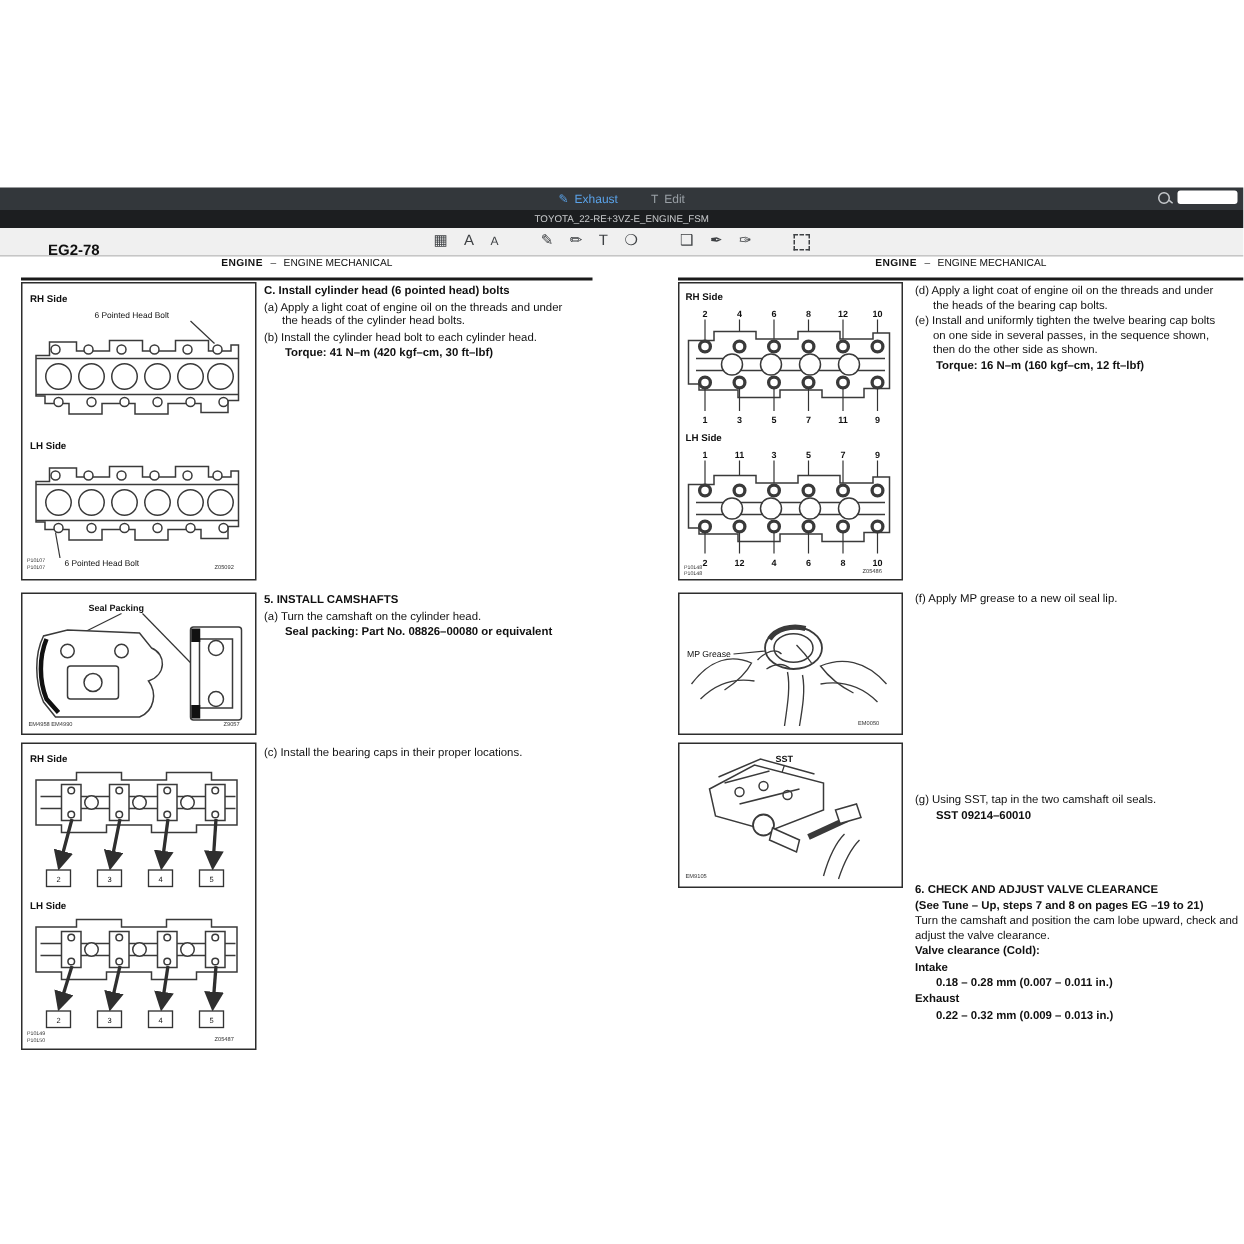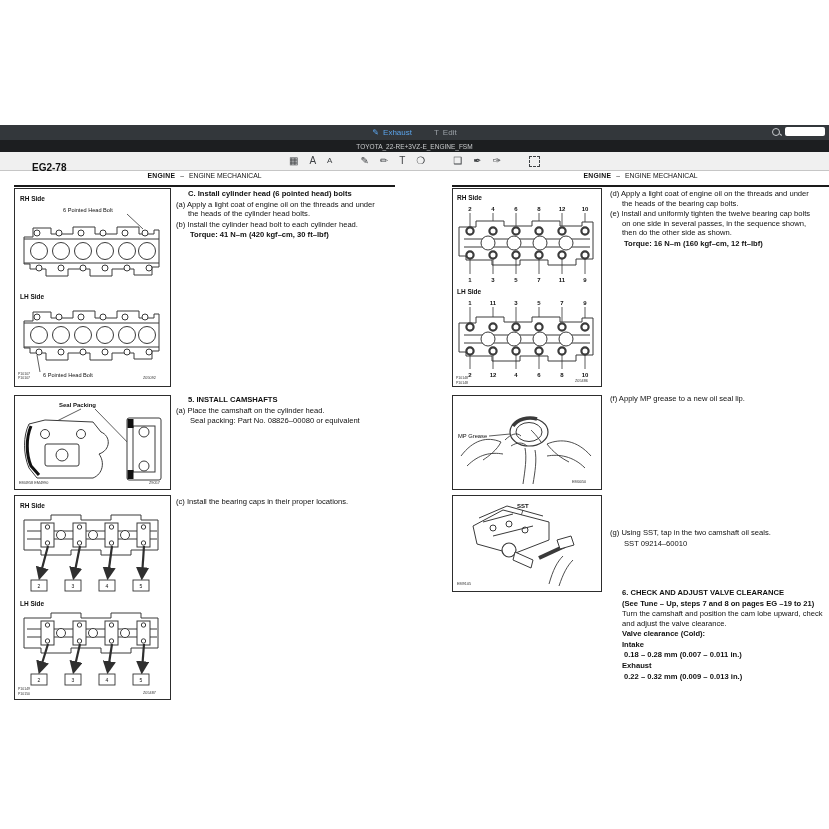--- a/index.html
+++ b/index.html
@@ -29,22 +29,22 @@
   .ticon.small{font-size:8px;}
   .sel-icon{width:9px;height:9px;border:1px dashed #3e4144;display:inline-block;}
   
   .pagehead{position:absolute;top:172px;height:12px;text-align:center;font-size:6.8px;color:#111;
     border-bottom:2px solid #1a1a1a;padding-bottom:1px;}
   .pagehead .sec{font-weight:bold;letter-spacing:.3px;}
   .pagehead .dash{margin:0 5px;color:#333;}
   .pgnum{position:absolute;top:162px;font-size:10px;font-weight:bold;color:#111;}
   .doc{position:absolute;color:#101010;font-size:7.6px;line-height:1.26;}
   .hang{padding-left:12px;text-indent:-12px;margin:0 16px 1px 0;}
-  .flush{margin:0 0 1px 12px;}
-  .ind{margin:0 0 1px 14px;}
+  .flush{margin:0 0 1px 0;}
+  .ind{margin:0 0 1px 14px;font-weight:bold;}
   .b{font-weight:bold;}
   .fig{position:absolute;border:1px solid #2d2d2d;background:#fff;}
   .fig svg{display:block;}
   svg text{font-family:"Liberation Sans",sans-serif;}
 </style>
 </head>
 <body>
 
 <svg width="0" height="0" style="position:absolute">
   <defs>
@@ -209,21 +209,21 @@
         <rect x="112.5" y="23" width="6" height="9" fill="#111" stroke="none"></rect>
         <rect x="112.5" y="74" width="6" height="9" fill="#111" stroke="none"></rect>
       </g>
       <text x="4" y="88" font-size="3.8" fill="#333">EM4958 EM4990</text>
       <text x="134" y="88" font-size="3.8" fill="#333">Z9057</text>
     </svg>
   </div>
 
   <div class="doc" style="left:176px;top:395px;width:221px;">
     <p class="flush b">5. INSTALL CAMSHAFTS</p>
-    <p class="hang">(a) Place the camshaft on the cylinder head.</p>
+    <p class="hang">(a) Turn the camshaft on the cylinder head.</p>
     <p class="ind">Seal packing: Part No. 08826–00080 or equivalent</p>
   </div>
   <div class="doc" style="left:176px;top:497px;width:221px;">
     <p class="hang">(c) Install the bearing caps in their proper locations.</p>
   </div>
 
   <div class="fig" style="left:14px;top:495px;width:155px;height:203px;">
     <svg viewBox="0 0 153 201" width="153" height="201">
       <text x="5" y="12" font-size="6.5" font-weight="bold" fill="#111">RH Side</text>
       <use href="#headC" transform="translate(6,16)"></use>

